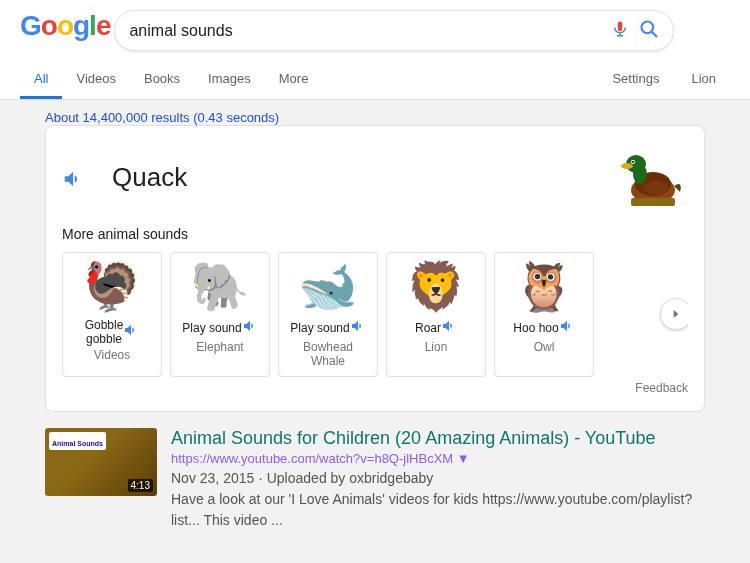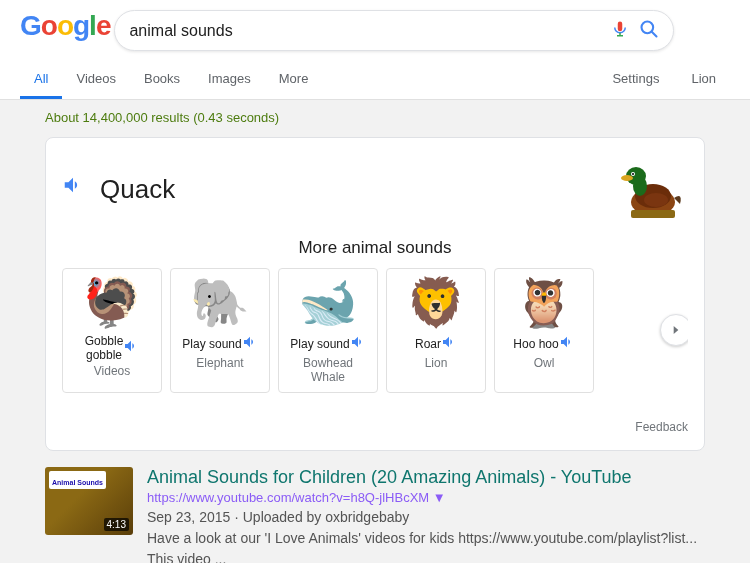--- a/index.html
+++ b/index.html
@@ -86,55 +86,53 @@
       gap: 4px;
     }
     
     #main {
       max-width: 700px;
       margin: 0 auto;
       padding: 10px 20px;
     }
     #results-count {
       font-size: 13px;
-      color: #4d7c0f;
-      margin-bottom: 12px;
+      color: #1d4ed8;
     }
     
     #knowledge-card {
       background: #fff;
       border: 1px solid #dfe1e5;
       border-radius: 8px;
       padding: 16px;
       margin-bottom: 16px;
     }
     #sound-header {
       display: flex;
       align-items: center;
       justify-content: space-between;
     }
     #sound-title-row {
       display: flex;
-      align-items: flex-start;
-      gap: 16px;
+      align-items: flex-end;
+      gap: 28px;
     }
     #sound-title {
       font-size: 26px;
       font-weight: normal;
       color: #212121;
     }
     #duck-image {
       width: 70px;
       height: 70px;
     }
     #more-sounds-label {
-      font-size: 17px;
+      font-size: 14px;
       color: #212121;
       margin: 14px 0 10px 0;
-      text-align: center;
     }
     #animal-grid {
       display: flex;
       gap: 8px;
       overflow: hidden;
       position: relative;
     }
     .animal-card {
       flex: 0 0 100px;
       border: 1px solid #e0e0e0;
@@ -179,21 +177,21 @@
       height: 32px;
       display: flex;
       align-items: center;
       justify-content: center;
       cursor: pointer;
       box-shadow: 0 1px 3px rgba(0,0,0,0.2);
       z-index: 10;
     }
     #feedback-row {
       text-align: right;
-      margin-top: 27px;
+      margin-top: 4px;
       font-size: 12px;
       color: #70757a;
       cursor: pointer;
     }
     
     .result-item {
       margin-bottom: 20px;
     }
     .result-title {
       font-size: 18px;
@@ -215,21 +213,21 @@
       font-size: 14px;
       color: #545454;
       line-height: 1.5;
     }
     .result-with-thumbnail {
       display: flex;
       gap: 14px;
       align-items: flex-start;
     }
     .result-thumbnail {
-      width: 88px;
+      width: 112px;
       height: 68px;
       background: #8B6914;
       border-radius: 3px;
       flex-shrink: 0;
       position: relative;
       overflow: hidden;
       display: flex;
       align-items: center;
       justify-content: center;
     }
@@ -439,19 +437,19 @@
         </div>
       </div>
       <div class="thumbnail-duration">4:13</div>
     </div>
     <div>
       <a class="result-title">Animal Sounds for Children (20 Amazing Animals) - YouTube</a>
       <div class="result-url-row">
         <span class="result-url">https://www.youtube.com/watch?v=h8Q-jlHBcXM ▼</span>
       </div>
       <div class="result-snippet">
-        <span>Sep 23, 2015 · Uploaded by oxbridgebaby</span><br>
+        <span>Nov 23, 2015 · Uploaded by oxbridgebaby</span><br>
         <span>Have a look at our 'I Love Animals' videos for kids https://www.youtube.com/playlist?list... This video ...</span>
       </div>
     </div>
   </div>
 
 </div>
 
 </body></html>

